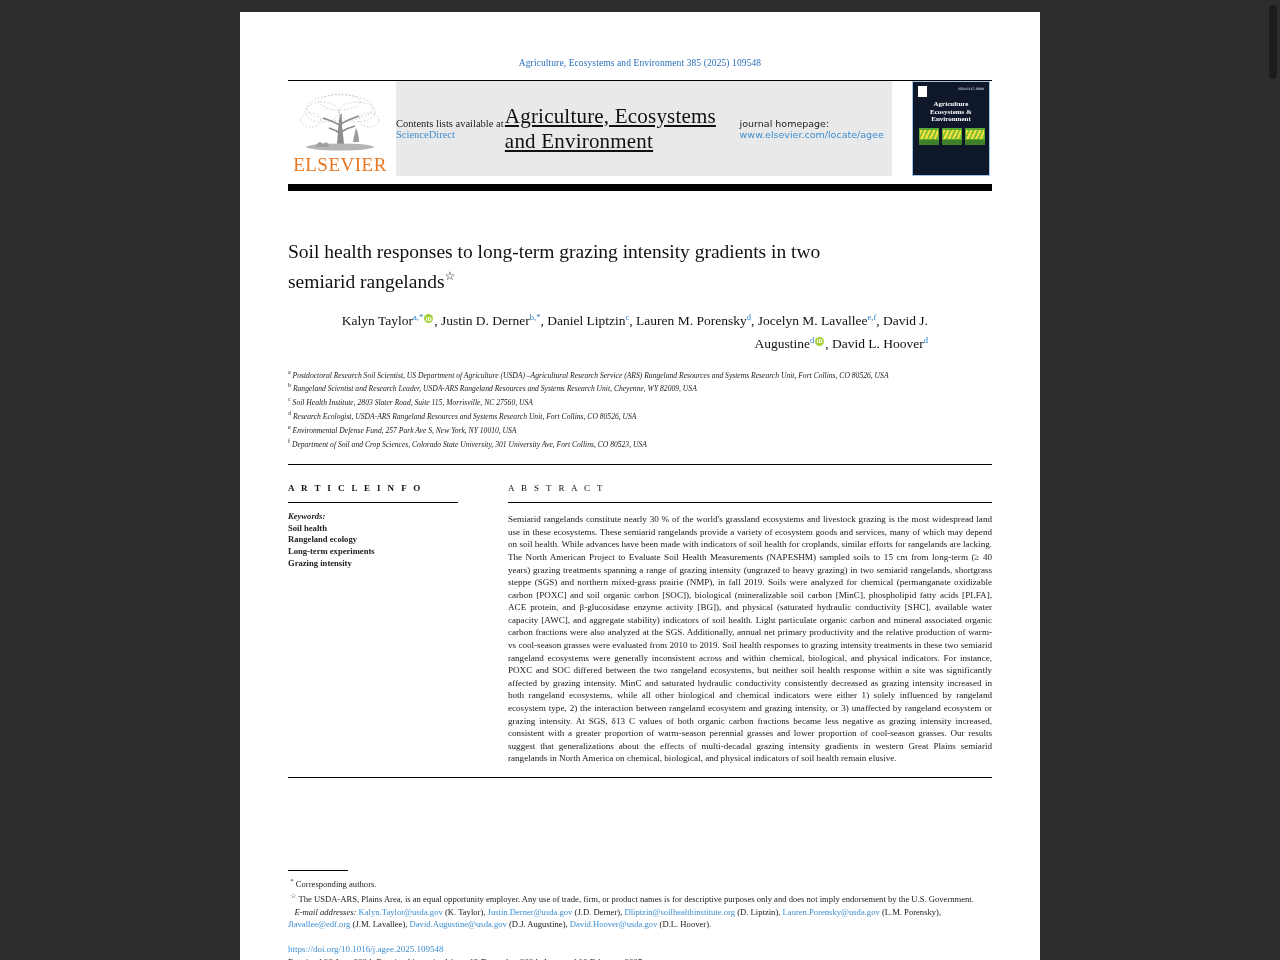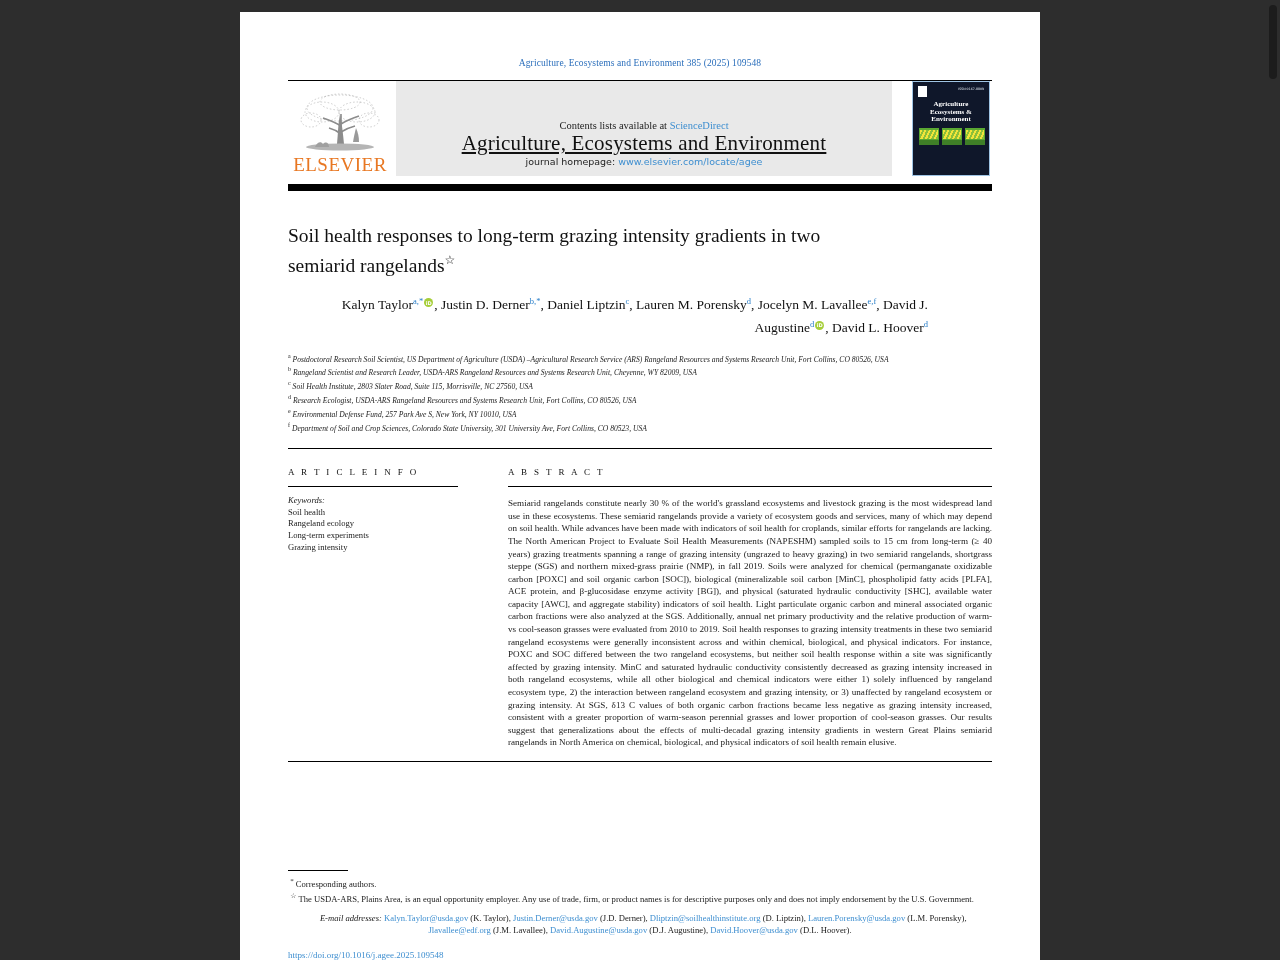--- a/index.html
+++ b/index.html
@@ -71,22 +71,22 @@
     font-size: 19px;
     letter-spacing: .5px;
     color: #e87722;
     line-height: 1;
     margin-top: 1px;
   }
   .mast-center {
     flex: 1;
     background: #e9e9e9;
     display: flex;
-    flex-direction: column;
-    justify-content: flex-end;
+    flex-direction: row;
+    justify-content: center;
     align-items: center;
     padding: 9px 0 9px;
     margin-left: 4px;
   }
   .mast-contents {
     font-size: 10.5px;
     color: #222;
   }
   .mast-contents a, .mast-home a, .running-head a { color:#2a7fc9; text-decoration:none; }
   .mast-journal {
@@ -146,21 +146,21 @@
   }
 
   .black-bar {
     height: 7px;
     background: #000;
     margin-top: 8px;
   }
 
   
   .title {
-    margin-top: 32px;
+    margin-top: 48px;
     font-size: 19.5px;
     line-height: 25px;
     color: #111;
     max-width: 580px;
   }
   .title .star { font-size: 12px; vertical-align: super; }
 
   
   .authors {
     margin-top: 14px;
@@ -203,21 +203,21 @@
   }
   .affils .lbl { font-style: normal; vertical-align: super; font-size: 6px; }
 
   
   .info-block {
     margin-top: 14px;
     border-top: 1.4px solid #000;
     padding-top: 18px;
     display: flex;
   }
-  .col-left { width: 186px; padding-right: 16px; }
+  .col-left { width: 186px; padding-right: 16px; font-weight: bold; }
   .col-right { flex: 1; padding-left: 34px; }
   .sec-head {
     font-size: 9px;
     letter-spacing: 2.4px;
     color: #111;
     font-family: "Liberation Serif", serif;
   }
   .sec-rule { border-top: 1px solid #000; margin-top: 9px; }
   .keywords {
     margin-top: 8px;
@@ -243,21 +243,21 @@
     position: absolute;
     left: 48px; right: 48px;
     top: 858px;
     font-size: 8.6px;
     line-height: 11.8px;
     color: #1a1a1a;
   }
   .fn-rule { width: 60px; border-top: 1px solid #000; margin-bottom: 5px; }
   .fn-line { text-indent: 0; }
   .fn-line sup { font-size: 7px; vertical-align: super; }
-  .fn-emails { margin-top: 8px; text-align: center; }
+  .fn-emails { margin-top: 2px; }
   .fn-emails .lab { font-style: italic; }
   a.lnk { color: #3d8ed0; text-decoration: none; }
   .doi { margin-top: 13px; color: #3d8ed0; font-size: 9px; }
   .received { font-size: 9px; color: #1a1a1a; margin-top: 1px; }
 </style>
 </head>
 <body>
 
 <div id="viewer">
 

